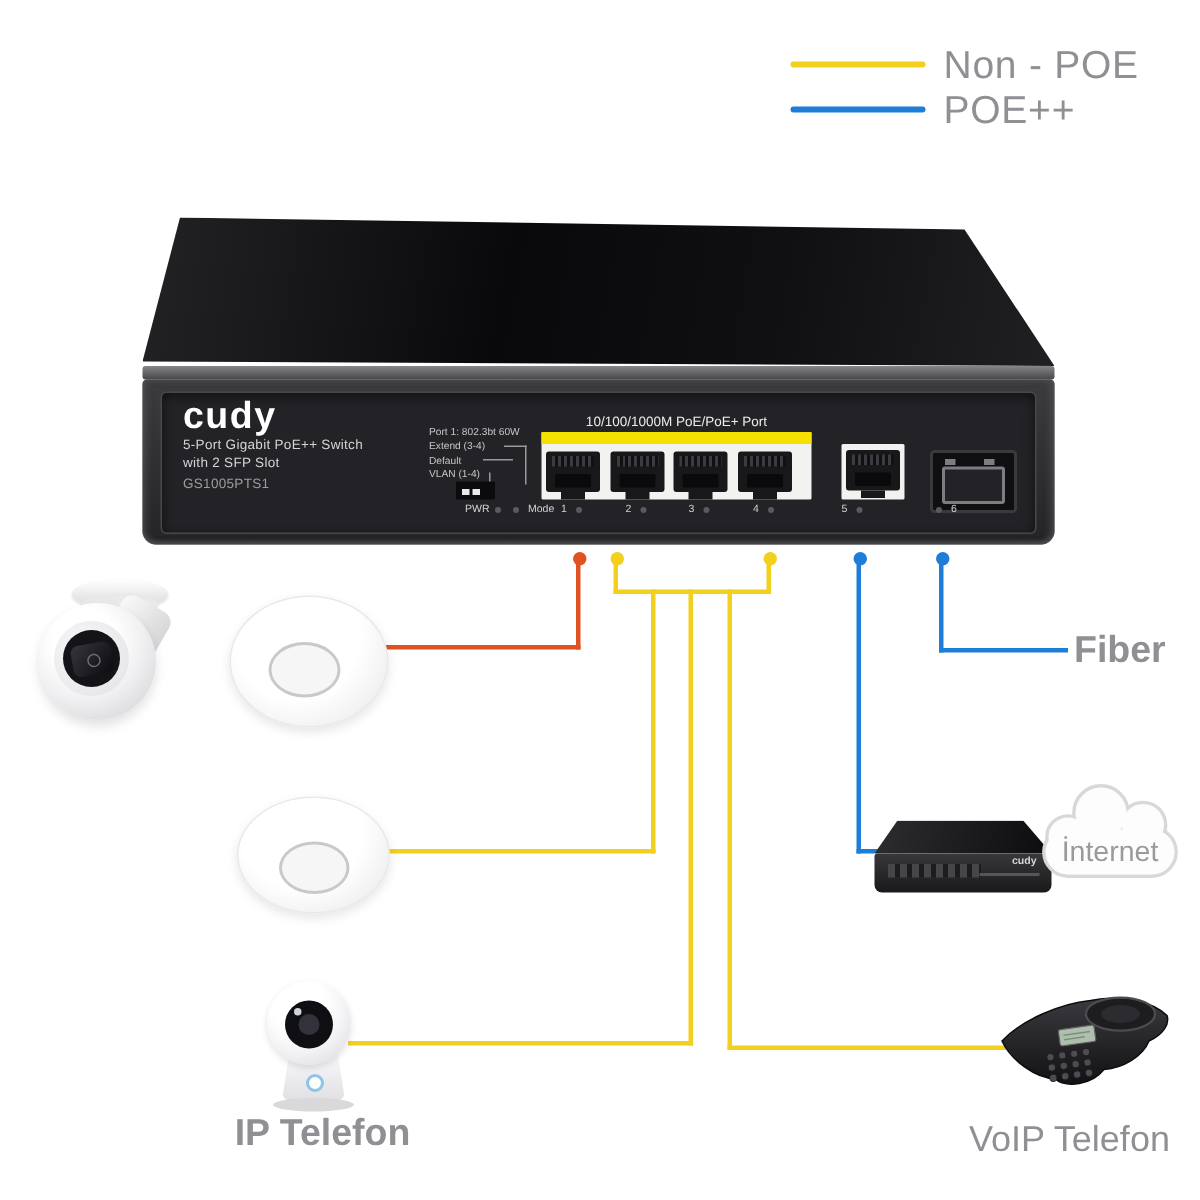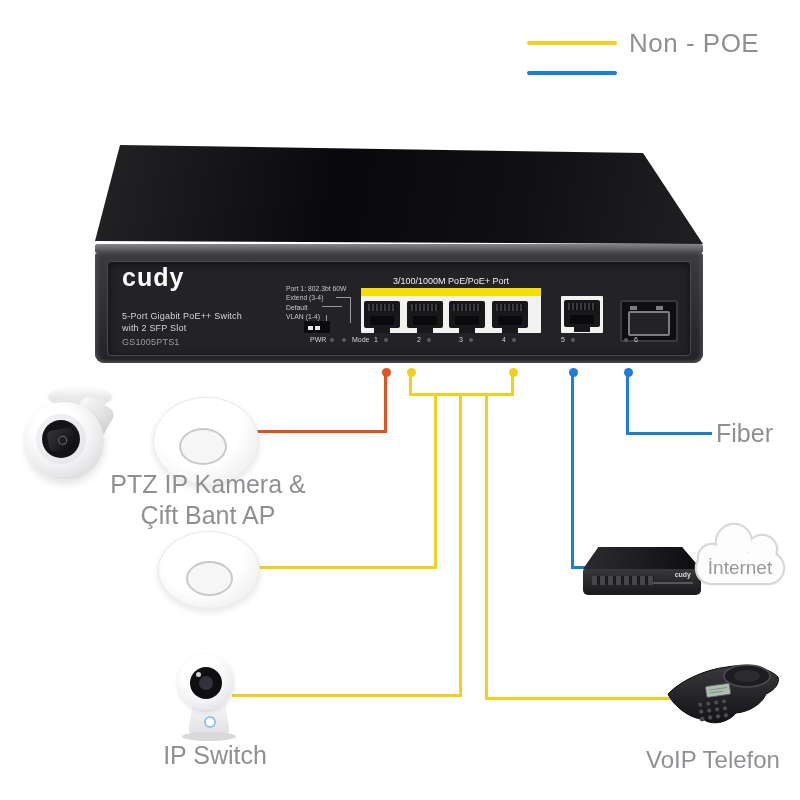--- a/index.html
+++ b/index.html
@@ -16,37 +16,37 @@
   .dot { position:absolute; width:9px; height:9px; border-radius:50%; z-index:1; }
 
   
   .legend { position:absolute; left:527px; top:28px; z-index:3; }
   .legend-row { display:flex; align-items:center; height:30px; }
   .legend-line { width:90px; height:4px; border-radius:2px; }
   .legend-label { margin-left:12px; font-size:26px; color:var(--color-label-gray,#8F9094); letter-spacing:0.5px; }
 
   
   .dev-label { position:absolute; color:var(--color-label-gray,#8F9094); text-align:center; z-index:3; line-height:31px; }
-  .f25 { font-size:25px; } .f24 { font-size:24px; }
+  .f25 { font-size:25px;font-weight:bold; } .f24 { font-size:24px; }
 
   
   .switch { position:absolute; left:95px; top:143px; width:608px; height:220px; z-index:2; }
   .switch-top { position:absolute; left:0; top:0; width:608px; height:102px;
     clip-path:polygon(25px 2px, 548px 10px, 608px 101px, 0px 98px);
     background:linear-gradient(100deg,#232325 0%,#09090b 40%,#101012 70%,#202022 100%); }
   .switch-edge { position:absolute; left:0; top:101px; width:608px; height:9px;
     background:linear-gradient(#86868a,#47474b); border-radius:2px; }
   .switch-front { position:absolute; left:0; top:110px; width:608px; height:110px;
     background:linear-gradient(#3c3c3e,#242426); border-radius:3px 3px 9px 9px;
     box-shadow:inset 3px 0 4px rgba(90,90,94,.5), inset -3px 0 4px rgba(90,90,94,.5), inset 0 -2px 3px rgba(110,110,114,.4); }
   .switch-panel { position:absolute; left:12px; top:8px; width:582px; height:93px;
     background:#232327; border:1px solid #48484c; border-radius:4px;
     box-shadow:inset 0 2px 8px rgba(0,0,0,.55); }
   .sw-brand { position:absolute; left:14px; top:1px; color:#ffffff; font-size:25px; font-weight:bold; letter-spacing:1px; }
-  .sw-line  { position:absolute; left:14px; color:#d4d4d6; font-size:9px; letter-spacing:0.2px;margin-top:20px; }
+  .sw-line  { position:absolute; left:14px; color:#d4d4d6; font-size:9px; letter-spacing:0.2px; }
   .sw-model { color:#9c9c9e !important; }
   .dip-block { position:absolute; left:178px; top:22px; color:#c6c6c8; font-size:6.8px; line-height:9.3px; }
   .dip-wire { position:absolute; background:#9a9a9c; }
   .dip-body { position:absolute; left:196px; top:59px; width:26px; height:12px; background:#0b0b0d; border-radius:1px; }
   .dip-nub { position:absolute; top:5px; width:5px; height:4px; background:#e8e8ea; }
   .sw-banner { position:absolute; left:253px; top:14px; width:180px; text-align:center; color:#ececec; font-size:9px; }
   .ports-white { position:absolute; left:253px; top:26px; width:180px; height:45px; background:#f2f2f0; border-radius:1px; }
   .ports-strip { position:absolute; left:0; top:0; width:180px; height:8px; background:var(--color-port-strip-yellow,#F5E000); }
   .rj45 { position:absolute; top:13px; width:36px; height:32px; }
   .rj45-body { position:relative; width:36px; height:27px; background:#18181a; border-radius:2px; }
@@ -113,20 +113,21 @@
 
 <div class="canvas">
 
   <div class="legend">
     <div class="legend-row">
       <span class="legend-line c-yellow"></span>
       <span class="legend-label">Non - POE</span>
     </div>
     <div class="legend-row">
       <span class="legend-line c-blue"></span>
+      <span class="legend-label">POE++</span>
     </div>
   </div>
 
   <div class="dot c-orange" style="left:382px;top:368px;"></div>
   <div class="seg v c-orange" style="left:384px;top:372px;height:61px;"></div>
   <div class="seg h c-orange" style="left:257px;top:430px;width:130px;"></div>
 
   <div class="dot c-yellow" style="left:407px;top:368px;"></div>
   <div class="seg v c-yellow" style="left:409px;top:372px;height:24px;"></div>
   <div class="dot c-yellow" style="left:509px;top:368px;"></div>
@@ -164,21 +165,21 @@
         </div>
         <div class="dip-wire" style="left:228px;top:35px;width:15px;height:1px;"></div>
         <div class="dip-wire" style="left:214px;top:44px;width:20px;height:1px;"></div>
         <div class="dip-wire" style="left:242px;top:35px;width:1px;height:26px;"></div>
         <div class="dip-wire" style="left:218px;top:53px;width:1px;height:8px;"></div>
         <div class="dip-body">
           <div class="dip-nub" style="left:4px;"></div>
           <div class="dip-nub" style="left:11px;"></div>
         </div>
 
-        <div class="sw-banner">3/100/1000M PoE/PoE+ Port</div>
+        <div class="sw-banner">10/100/1000M PoE/PoE+ Port</div>
 
         <div class="ports-white">
           <div class="ports-strip"></div>
           <div class="rj45" style="left:3px;">
             <div class="rj45-body"></div>
             <div class="rj45-tab"></div>
           </div>
           <div class="rj45" style="left:46px;">
             <div class="rj45-body"></div>
             <div class="rj45-tab"></div>
@@ -237,43 +238,39 @@
     <div class="turret-lensd"></div>
     <div class="turret-glass">
       <div class="turret-dot"></div>
     </div>
   </div>
 
   <div class="dev ap" style="left:153px;top:397px;width:104px;height:86px;">
     <div class="ap-ring" style="left:25px;top:30px;width:44px;height:33px;"></div>
   </div>
 
-  <div class="dev-label f25" style="left:83px;top:469px;width:250px;">
-    <div>PTZ IP Kamera &amp;</div>
-    <div>Çift Bant AP</div>
-  </div>
 
   <div class="dev ap" style="left:158px;top:531px;width:100px;height:76px;">
     <div class="ap-ring" style="left:27px;top:29px;width:43px;height:31px;"></div>
   </div>
 
 
   <div class="dev" style="left:178px;top:650px;width:64px;height:94px;">
     <div class="ball-body"></div>
     <div class="ball-base"></div>
     <div class="ball-head">
       <div class="ball-lens">
         <div class="ball-iris"></div>
         <div class="ball-glint"></div>
       </div>
     </div>
     <div class="ball-ind"></div>
   </div>
 
-  <div class="dev-label f25" style="left:115px;top:740px;width:200px;">IP Switch</div>
+  <div class="dev-label f25" style="left:115px;top:740px;width:200px;">IP Telefon</div>
 
   <div class="dev-label f25" style="left:716px;top:418px;width:80px;text-align:left;">Fiber</div>
 
   <div class="router">
     <div class="router-top"></div>
     <div class="router-front">
       <div class="router-ports"></div>
       <div class="router-brand">cudy</div>
       <div class="router-text"></div>
     </div>

